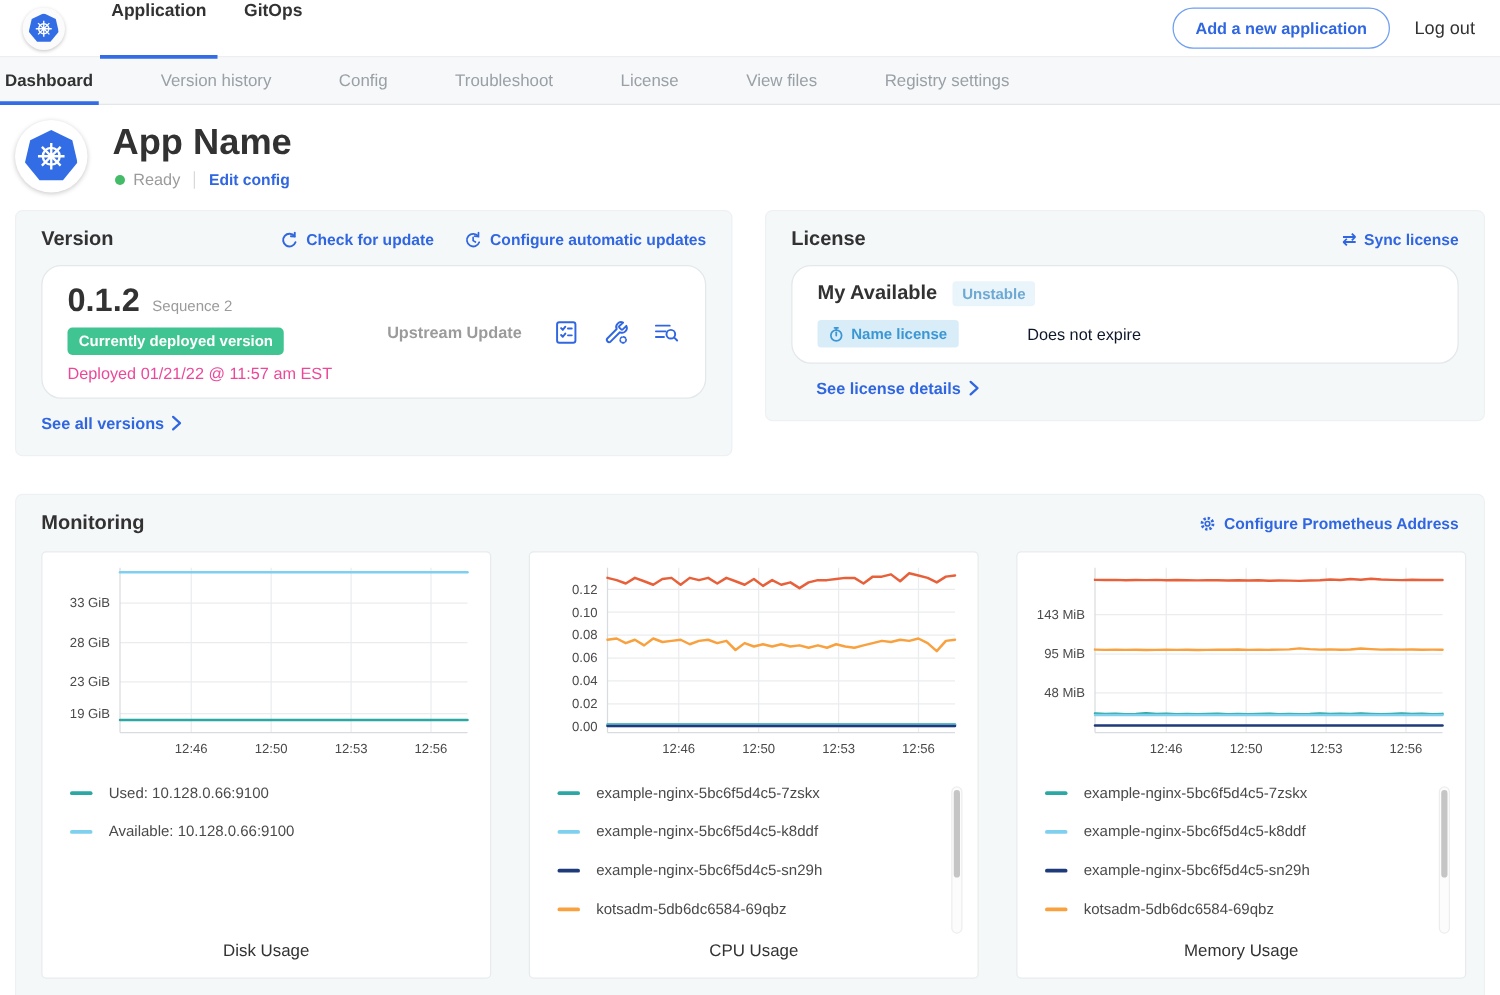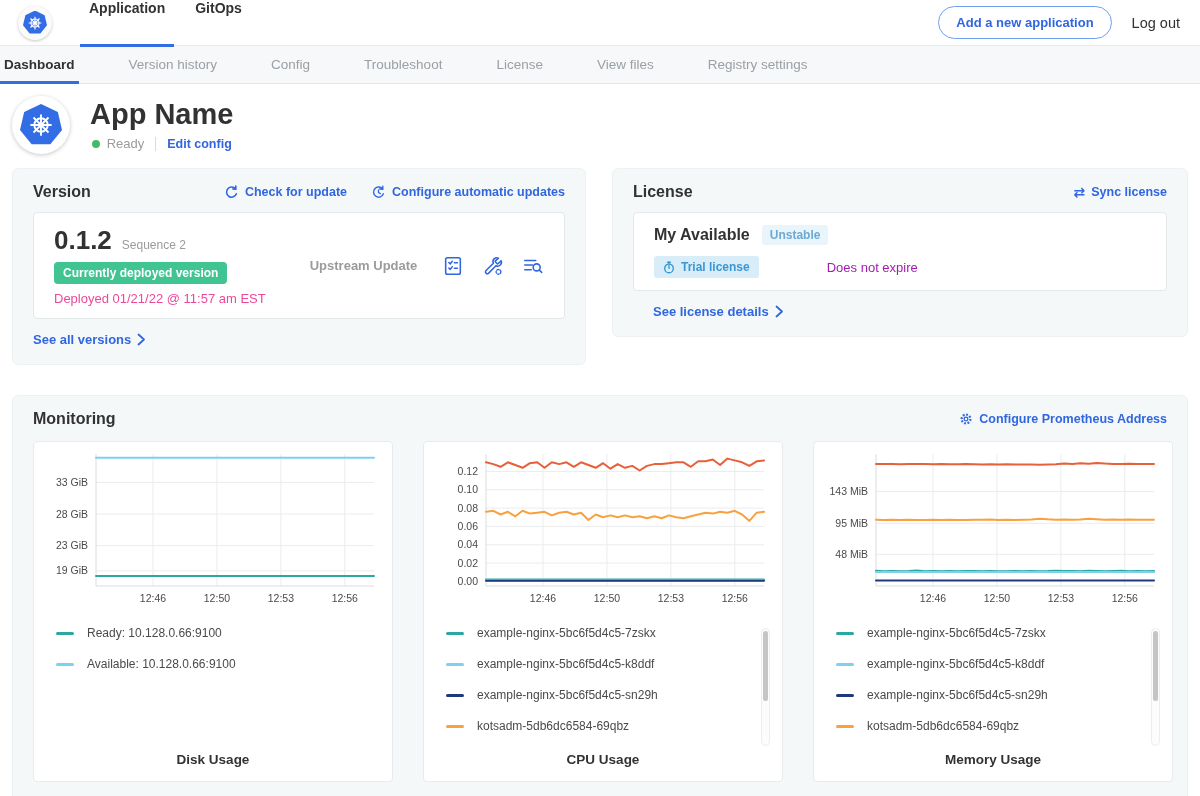--- a/index.html
+++ b/index.html
@@ -46,48 +46,48 @@
 
   
   .content { padding:0 12px; }
   .cards-row { display:flex; gap:26px; align-items:flex-start; }
   .panel { background:#f5f8f9; border:1px solid #eef1f3; border-radius:6px; padding:14px 20px 16px; }
   .version-panel { width:574px; flex:none; }
   .license-panel { flex:1; }
   .panel-head { display:flex; align-items:center; margin-bottom:11px; }
   .panel-title { font-size:16px; font-weight:800; }
   .head-links { margin-left:auto; display:flex; gap:24px; }
-  .white-card { background:#fff; border:1px solid #e3e8ea; border-radius:4px; padding:12px 20px; }
+  .white-card { background:#fff; border:1px solid #e3e8ea; border-radius:16px; padding:12px 20px; }
 
   .version-inner { display:flex; align-items:center; }
   .v-num-row { display:flex; align-items:baseline; gap:10px; }
   .v-num { font-size:26px; font-weight:800; }
   .v-seq { font-size:12px; color:#9b9b9b; }
   .deployed-badge { background:#40c491; color:#fff; font-size:12px; font-weight:700; border-radius:4px; padding:4px 9px; margin:6px 0 7px; display:inline-block; }
   .deployed-at { font-size:13px; color:#ec4899; }
   .v-source { font-size:13px; font-weight:700; color:#9b9b9b; margin-left:44px; }
   .v-icons { margin-left:auto; display:flex; gap:18px; align-items:center; }
   .icon-btn { cursor:pointer; display:flex; }
   .see-link { margin-top:11px; }
 
   .cust-row { display:flex; align-items:center; gap:12px; margin-bottom:11px; }
   .cust-name { font-size:16px; font-weight:800; }
   .chan-badge { background:#eaf4fb; color:#6da9d2; font-size:12px; font-weight:600; padding:3px 8px; border-radius:3px; }
   .lic-row { display:flex; align-items:center; }
   .trial-badge { background:#d9edf9; color:#3b97d3; font-weight:700; font-size:12px; padding:4px 9px; border-radius:3px; display:inline-flex; gap:6px; align-items:center; }
-  .expiry { color:#a21caf; font-size:13px; margin-left:28px;padding-left:40px; }
+  .expiry { color:#0f172a; font-size:13px; margin-left:15px;padding-left:40px; }
 
   
   .monitoring { margin-top:30px; padding:14px 20px 20px; }
   .charts-row { display:flex; gap:30px; margin-top:13px; }
   .chart-card { flex:1; background:#fff; border:1px solid #e7ebed; border-radius:4px; padding:12px 10px 12px; display:flex; flex-direction:column; }
   .legend { position:relative; height:126px; margin:12px 0 0 12px; }
   .legend-item { display:flex; align-items:center; gap:13px; margin-bottom:17px; font-size:12px; color:#4a4a4a; }
   .dash { width:18px; height:3px; border-radius:2px; flex:none; }
-  .chart-title { text-align:center; font-size:13.5px; font-weight:700; margin-top:auto; padding-bottom:2px; }
+  .chart-title { text-align:center; font-size:13.5px; font-weight:400; margin-top:auto; padding-bottom:2px; }
   .legend-scrollbar { position:absolute; right:2px; top:2px; width:9px; height:118px; background:#fcfcfc; border:1px solid #ededed; border-radius:5px; cursor:pointer; }
   .legend-thumb { position:absolute; top:2px; left:1px; width:5px; height:70px; background:#c5c5c5; border-radius:3px; }
   .sync-glyph { font-family:"DejaVu Sans", sans-serif; font-size:14px; line-height:1; }
 </style>
 </head>
 <body>
 
 <div class="topnav">
   <div class="logo-badge">
     <div class="hept hept-sm">
@@ -234,21 +234,21 @@
           <span class="chan-badge">Unstable</span>
         </div>
         <div class="lic-row">
           <span class="trial-badge">
             <svg width="12" height="13" viewBox="0 0 12 13" fill="none" stroke="#3b97d3" stroke-width="1.4" stroke-linecap="round">
               <circle cx="6" cy="7.4" r="4.3"></circle>
                 <line x1="6" y1="7.4" x2="6" y2="4.8"></line>
                 <line x1="4.6" y1="1.2" x2="7.4" y2="1.2"></line>
                 <line x1="6" y1="1.3" x2="6" y2="3"></line>
             </svg>
-            <span>Trial license</span>
+            <span>Name license</span>
           </span>
           <span class="expiry">Does not expire</span>
         </div>
       </div>
 
       <div class="see-link">
         <span class="blue-link" style="font-size:13px;margin-left:20px;">
           <span>See license details</span>
           <svg width="9" height="13" viewBox="0 0 9 13" fill="none" stroke="#3066e0" stroke-width="1.8" stroke-linecap="round" stroke-linejoin="round">
               <polyline points="1.5,1.5 7,6.5 1.5,11.5"></polyline>
@@ -293,21 +293,21 @@
               <line x1="300.81" y1="0" x2="300.81" y2="132" stroke="#eaecee"></line>
               <text x="300.81" y="148" text-anchor="middle" font-size="10.5" fill="#4a4a4a">12:56</text>
               <line x1="52" y1="0" x2="52" y2="132" stroke="#d8dcdf"></line>
               <line x1="52" y1="132" x2="330" y2="132" stroke="#d8dcdf"></line>
               <polyline points="52.0,121.9 330.0,121.9" fill="none" stroke="#2ba7a4" stroke-width="2" stroke-linejoin="round" stroke-linecap="round"></polyline>
               <polyline points="52.0,3.8 330.0,3.8" fill="none" stroke="#7fd0ef" stroke-width="2" stroke-linejoin="round" stroke-linecap="round"></polyline>
             </svg></div>
         <div class="legend">
           <div class="legend-item">
             <span class="dash" style="background-color: rgb(43, 167, 164);"></span>
-            <span>Ready: 10.128.0.66:9100</span>
+            <span>Used: 10.128.0.66:9100</span>
           </div>
           <div class="legend-item">
             <span class="dash" style="background-color: rgb(127, 208, 239);"></span>
             <span>Available: 10.128.0.66:9100</span>
           </div>
         </div>
         <div class="chart-title">Disk Usage</div>
       </div>
 
       <div class="chart-card">

